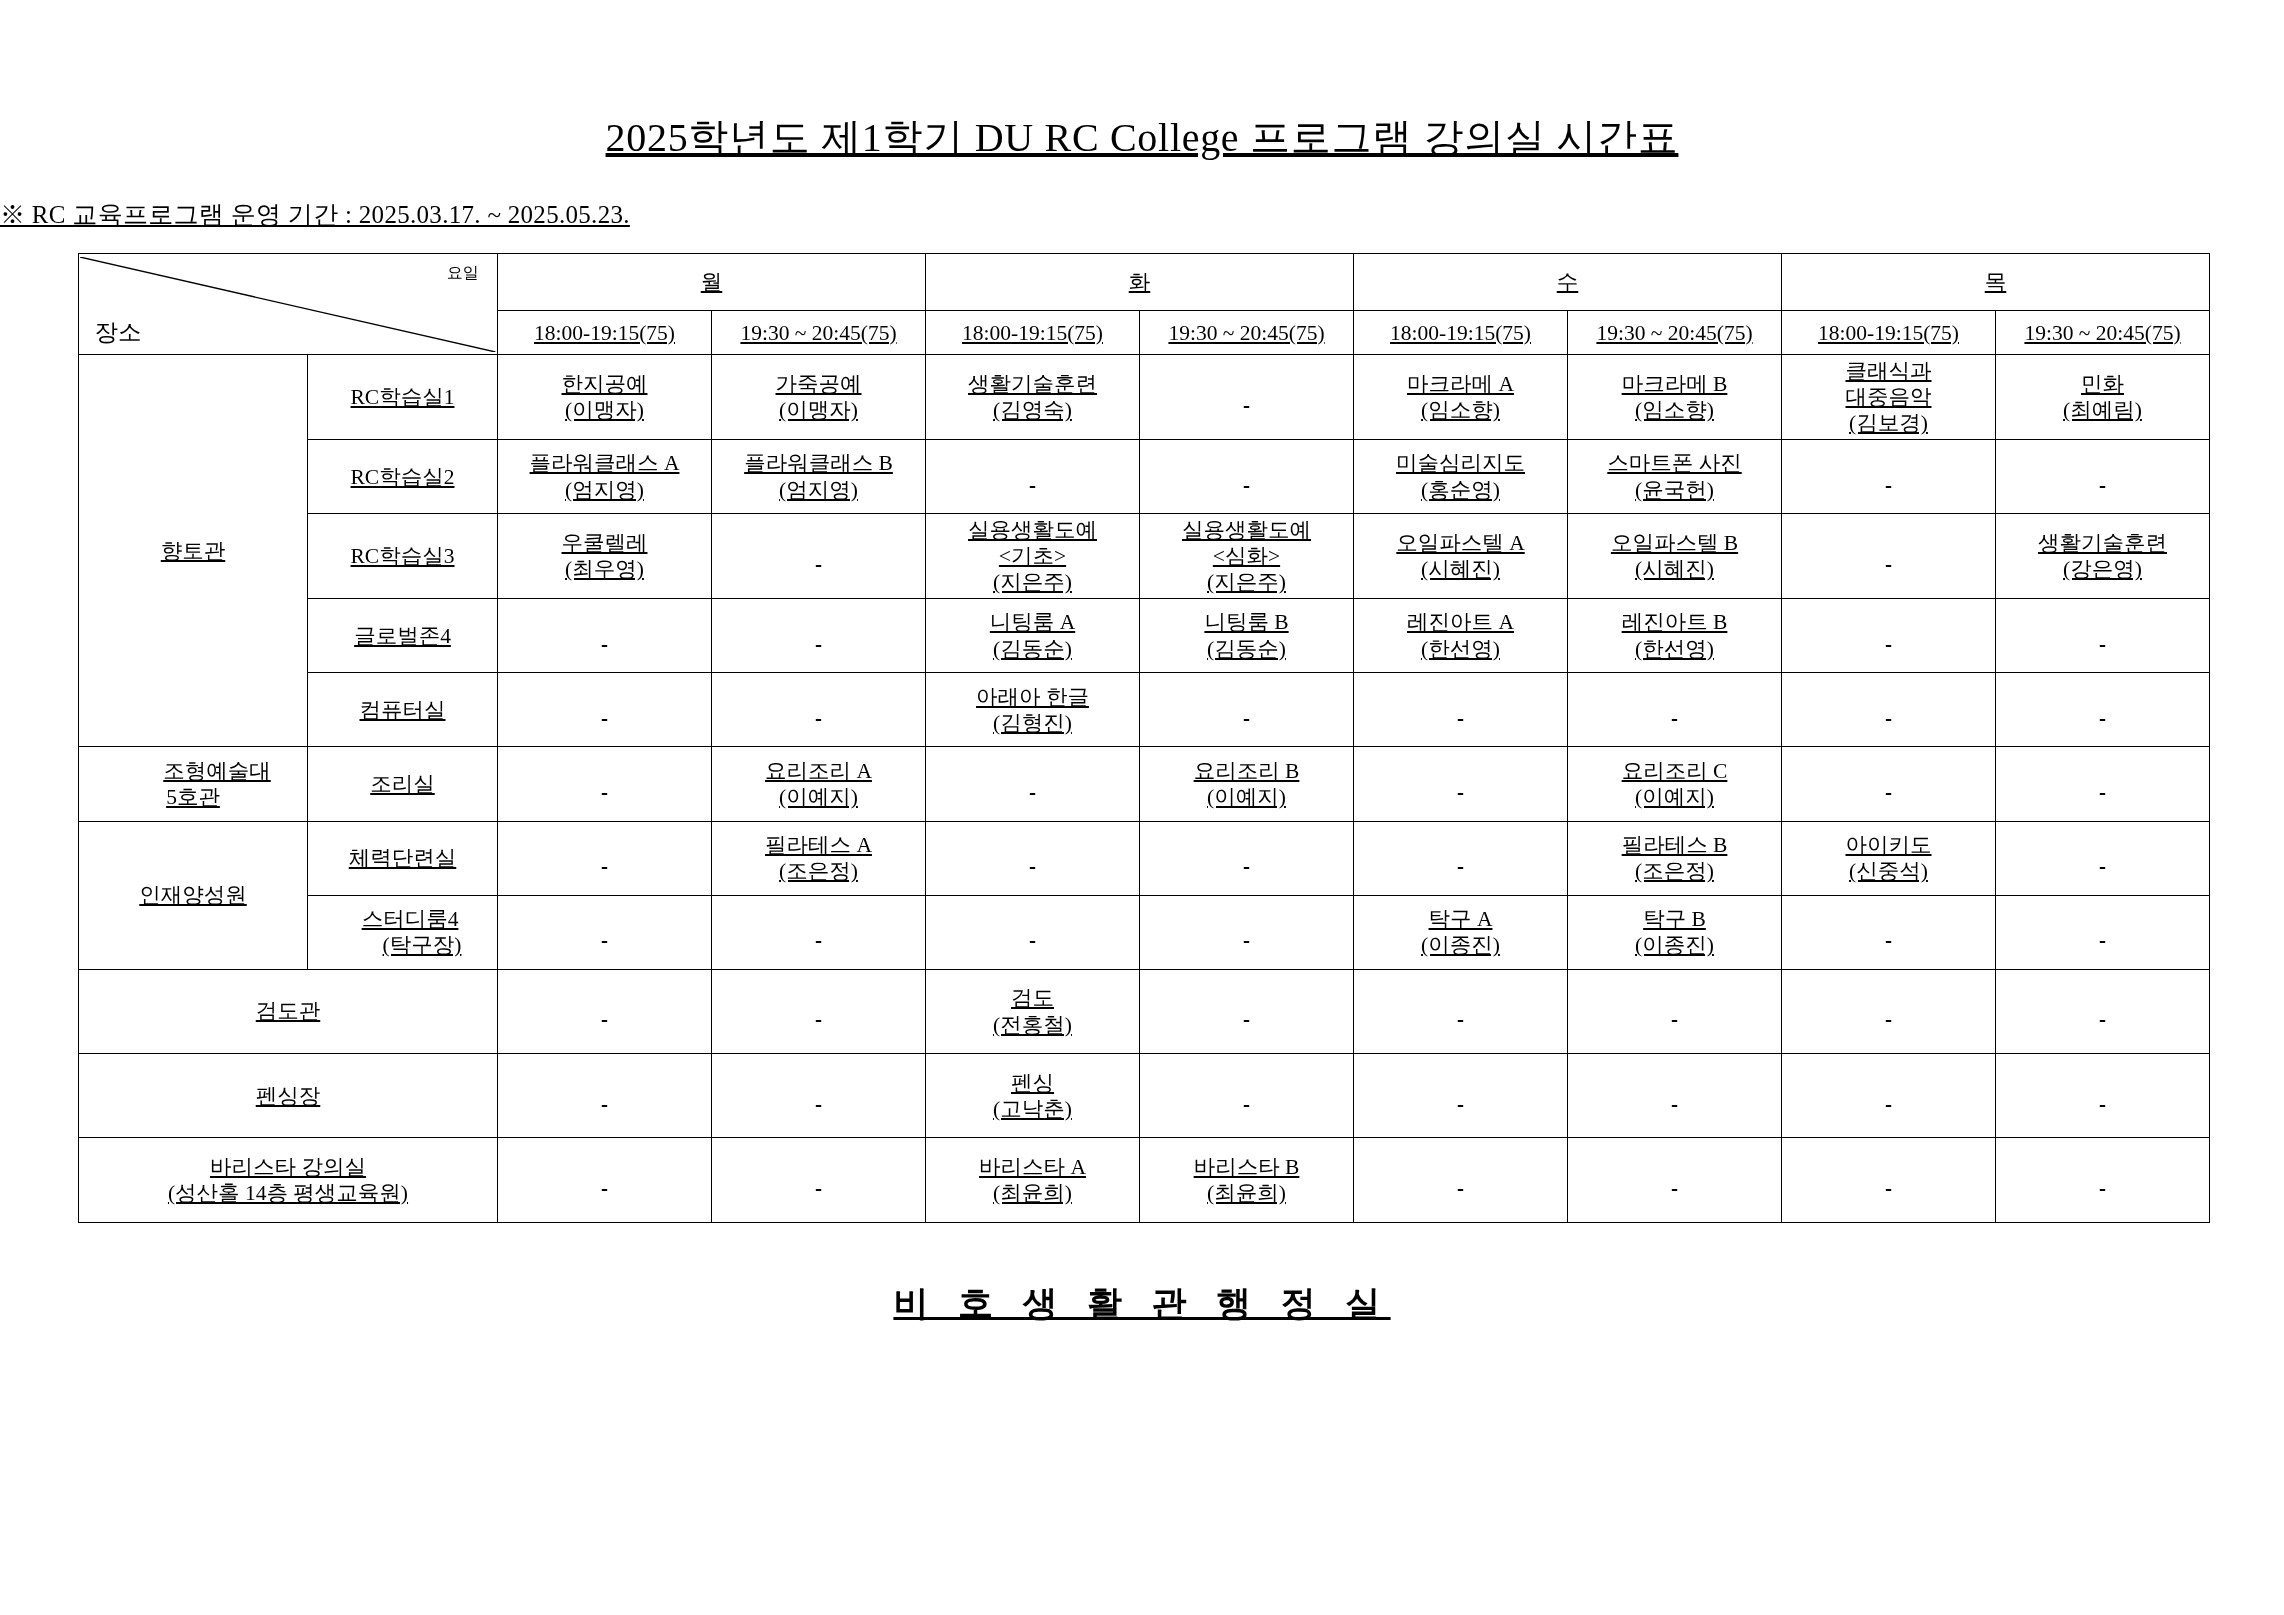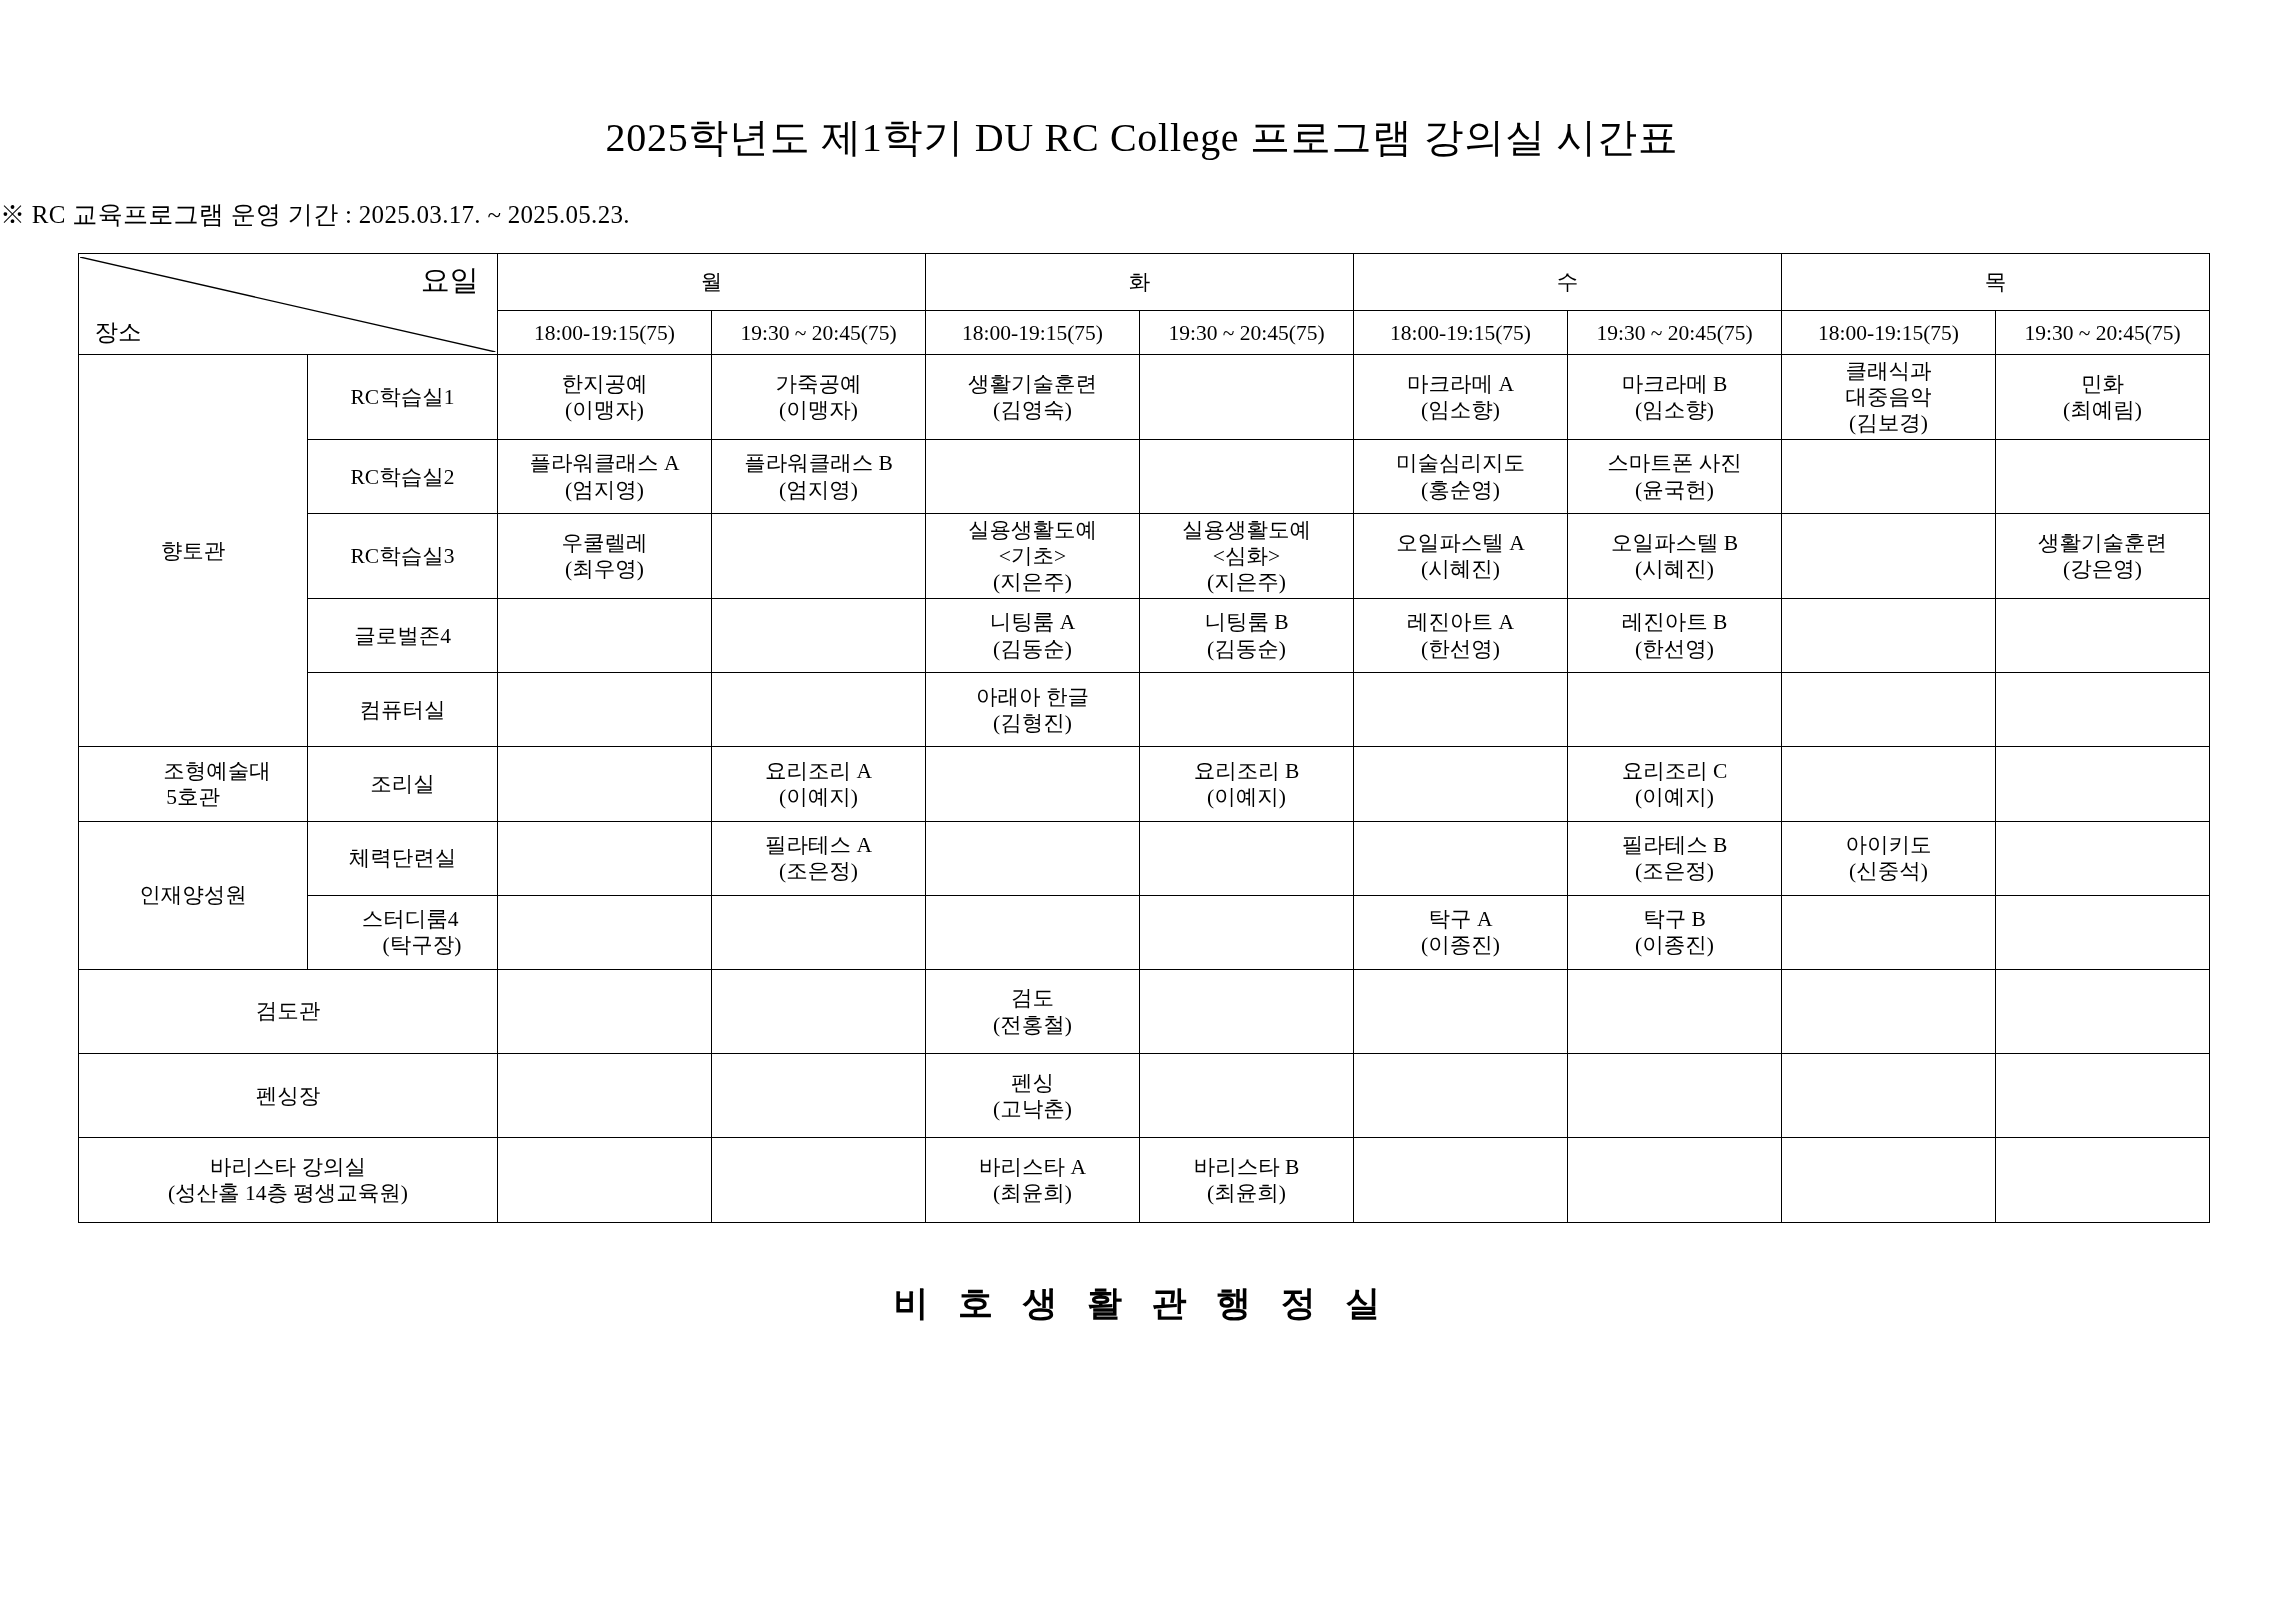--- a/index.html
+++ b/index.html
@@ -13,20 +13,21 @@
     font-family: "Liberation Serif", serif;
     color: #000000;
     -webkit-font-smoothing: antialiased;
   }
   .page {
     position: relative;
     width: 2284px;
     height: 1303px;
     box-sizing: border-box;
     padding: 0;
+    text-decoration: underline;
   }
   .doc-title {
     text-align: center;
     font-size: 40px;
     font-weight: 400;
     letter-spacing: 0.7px;
     margin: 0;
     padding-top: 110px;
     font-family: "Liberation Serif", serif;
   }
@@ -71,21 +72,21 @@
   }
   .corner-inner .diag {
     position: absolute;
     left: 0; top: 0;
     width: 100%; height: 100%;
   }
   .corner-day {
     position: absolute;
     right: 17px;
     top: 6.5px;
-    font-size: 29px;
+    font-size: 16px;
   }
   .corner-place {
     position: absolute;
     left: 14.3px;
     bottom: 5.2px;
     font-size: 23.5px;
   }
   .day-head {
     font-size: 30px;
     height: 46px;

